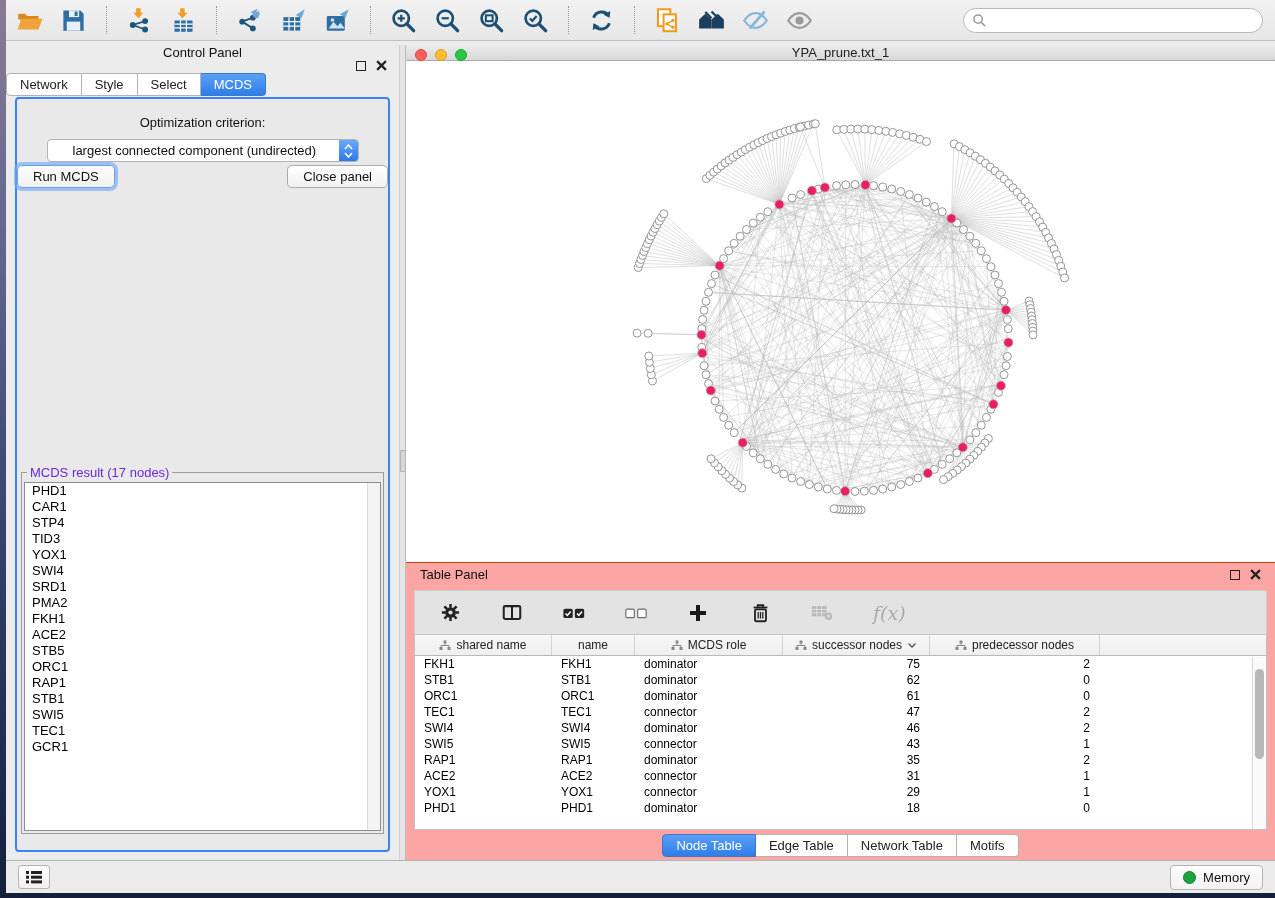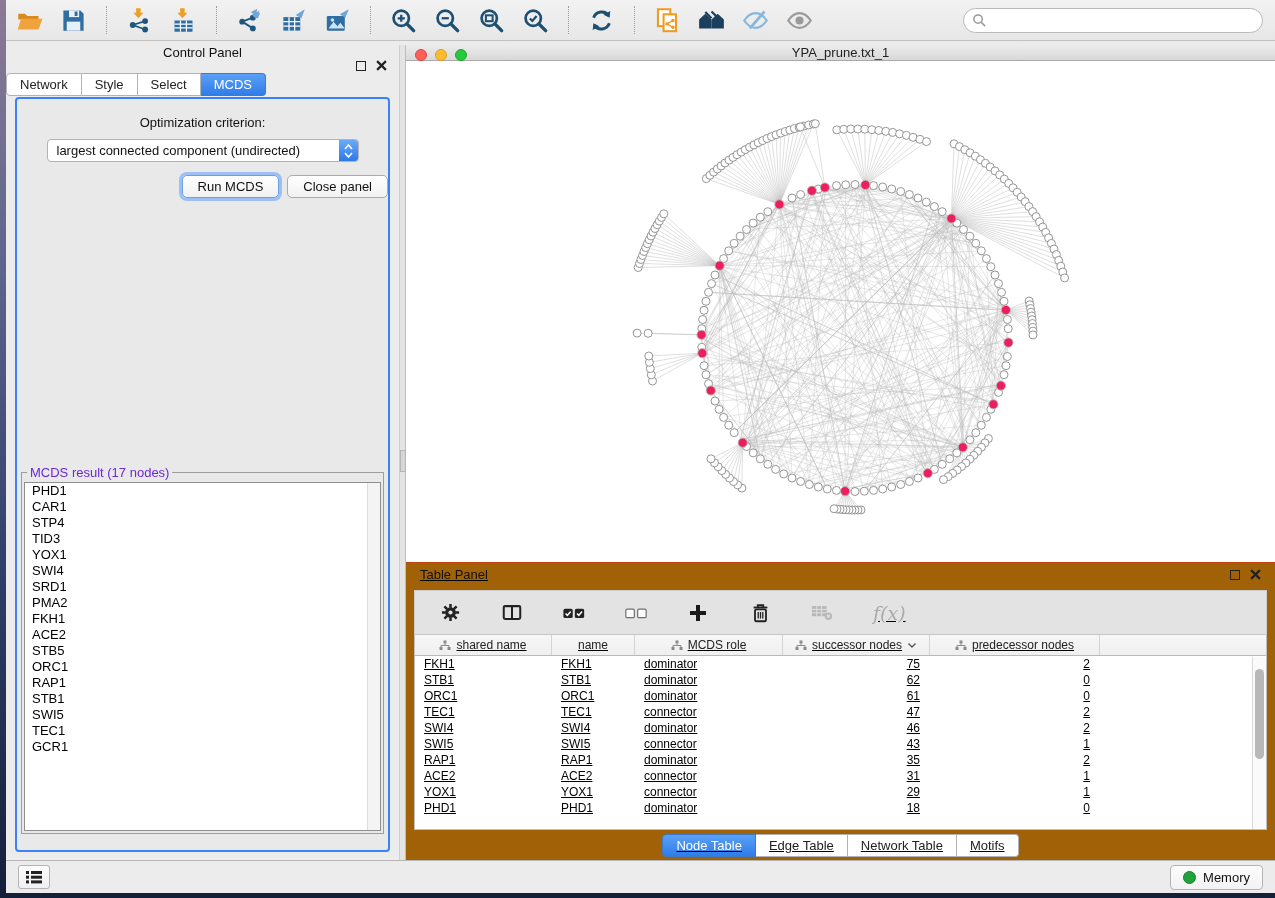--- a/index.html
+++ b/index.html
@@ -33,25 +33,25 @@
   .seg .seg-btn { font-size:13px; background:#fff; border:1px solid #b2b2b2; border-left-width:0;
     padding:3px 13px; color:#222; cursor:default; }
   .seg .seg-btn:first-child { border-left-width:1px; border-radius:4px 0 0 4px; }
   .seg .seg-btn:last-child { border-radius:0 4px 4px 0; }
   .seg .seg-btn.active { background:linear-gradient(#5ba0f6,#2f7de9); border-color:#3c79c9; color:#fff; }
   .cp-box { position:absolute; left:9px; right:9px; top:52px; bottom:8px;
     background:#e9e9e9; border:2px solid #3b82f6; border-radius:4px; }
   .opt-label { text-align:center; font-size:13px; color:#111; margin-top:16px; }
   .dropdown { width:312px; height:23px; margin:9px auto 0; background:#fff;
     border:1px solid #b3b3b3; border-radius:4px; display:flex; align-items:center; overflow:hidden; }
-  .dropdown .dd-label { flex:1; font-size:13px; padding-left:9px; white-space:nowrap; color:#111; }
+  .dropdown .dd-label { flex:1; font-size:13px; padding-left:25px; white-space:nowrap; color:#111; }
   .dd-stepper { width:19px; align-self:stretch; background:linear-gradient(#6aaaf8,#2e79e7);
     display:flex; flex-direction:column; align-items:center; justify-content:center; gap:2px; }
   .dd-stepper svg { display:block; }
-  .cp-buttons { display:flex; justify-content:flex-end; gap:8px; margin-top:13px; }
+  .cp-buttons { display:flex; justify-content:space-between; gap:8px; margin-top:3px; }
   .btn { font-size:13px; color:#111; background:linear-gradient(#ffffff,#f1f1f1);
     border:1px solid #ababab; border-radius:5px; padding:3px 15px; }
   .btn.focus-ring { box-shadow:0 0 0 3px rgba(115,170,250,.65); border-color:#69a1e8; }
   .mcds-fieldset { position:absolute; left:4px; right:4px; top:366px; bottom:16px;
     border:1px solid #9d9d9d; padding:2px; }
   .mcds-fieldset legend { font-size:13px; color:#6d28d9; padding:0 3px; margin-left:3px; }
   .listbox { position:relative; width:100%; height:100%; background:#fff; border:1px solid #8e8e8e; overflow:hidden; }
   .listbox .scroll-track { position:absolute; top:0; right:0; bottom:0; width:13px;
     background:#f4f4f4; border-left:1px solid #ddd; }
   .list-item { font-size:13px; line-height:16px; padding-left:7px; color:#000; }
@@ -70,22 +70,22 @@
     border-bottom:1px solid #aaa; position:relative; display:flex; align-items:center; justify-content:center; }
   .traffic { position:absolute; left:9px; top:4px; display:flex; gap:8px; }
   .tl { width:12px; height:12px; border-radius:50%; }
   .tl.red { background:#ff5f57; border:1px solid #e0443e; }
   .tl.yellow { background:#febc2e; border:1px solid #d89e24; }
   .tl.green { background:#28c840; border:1px solid #1aab29; }
   .net-title { font-size:13px; color:#222; }
   .net-canvas { flex:1; background:#fff; position:relative; }
 
   
-  .table-panel { flex:1; background:#a16207; position:relative; min-height:0;
-    display:flex; flex-direction:column;text-decoration:underline; }
+  .table-panel { flex:1; background:#fca5a5; position:relative; min-height:0;
+    display:flex; flex-direction:column; }
   .tp-header { height:23px; display:flex; align-items:center; padding:0 14px; }
   .tp-title { font-size:13px; color:#111; }
   .tp-toolbar { height:45px; background:#e3e3e3; border-top:1px solid #cdcdcd; border-bottom:1px solid #c6c6c6;
     display:flex; align-items:center; gap:40px; padding-left:24px; margin:4px 8px 0 8px;
     border-left:1px solid #cdcdcd; border-right:1px solid #cdcdcd; }
   .tpicon { width:22px; height:22px; display:inline-flex; align-items:center; justify-content:center; }
   .fx-label { font-family:"DejaVu Serif", serif; font-style:italic; font-size:19px; color:#aaa; }
   .tbl-wrap { flex:1; margin:0 8px; background:#fff; border:1px solid #c0c0c0; border-top:none;
     position:relative; overflow:hidden; }
   .tbl-head { display:flex; height:21px; background:linear-gradient(#f7f7f7,#efefef);

